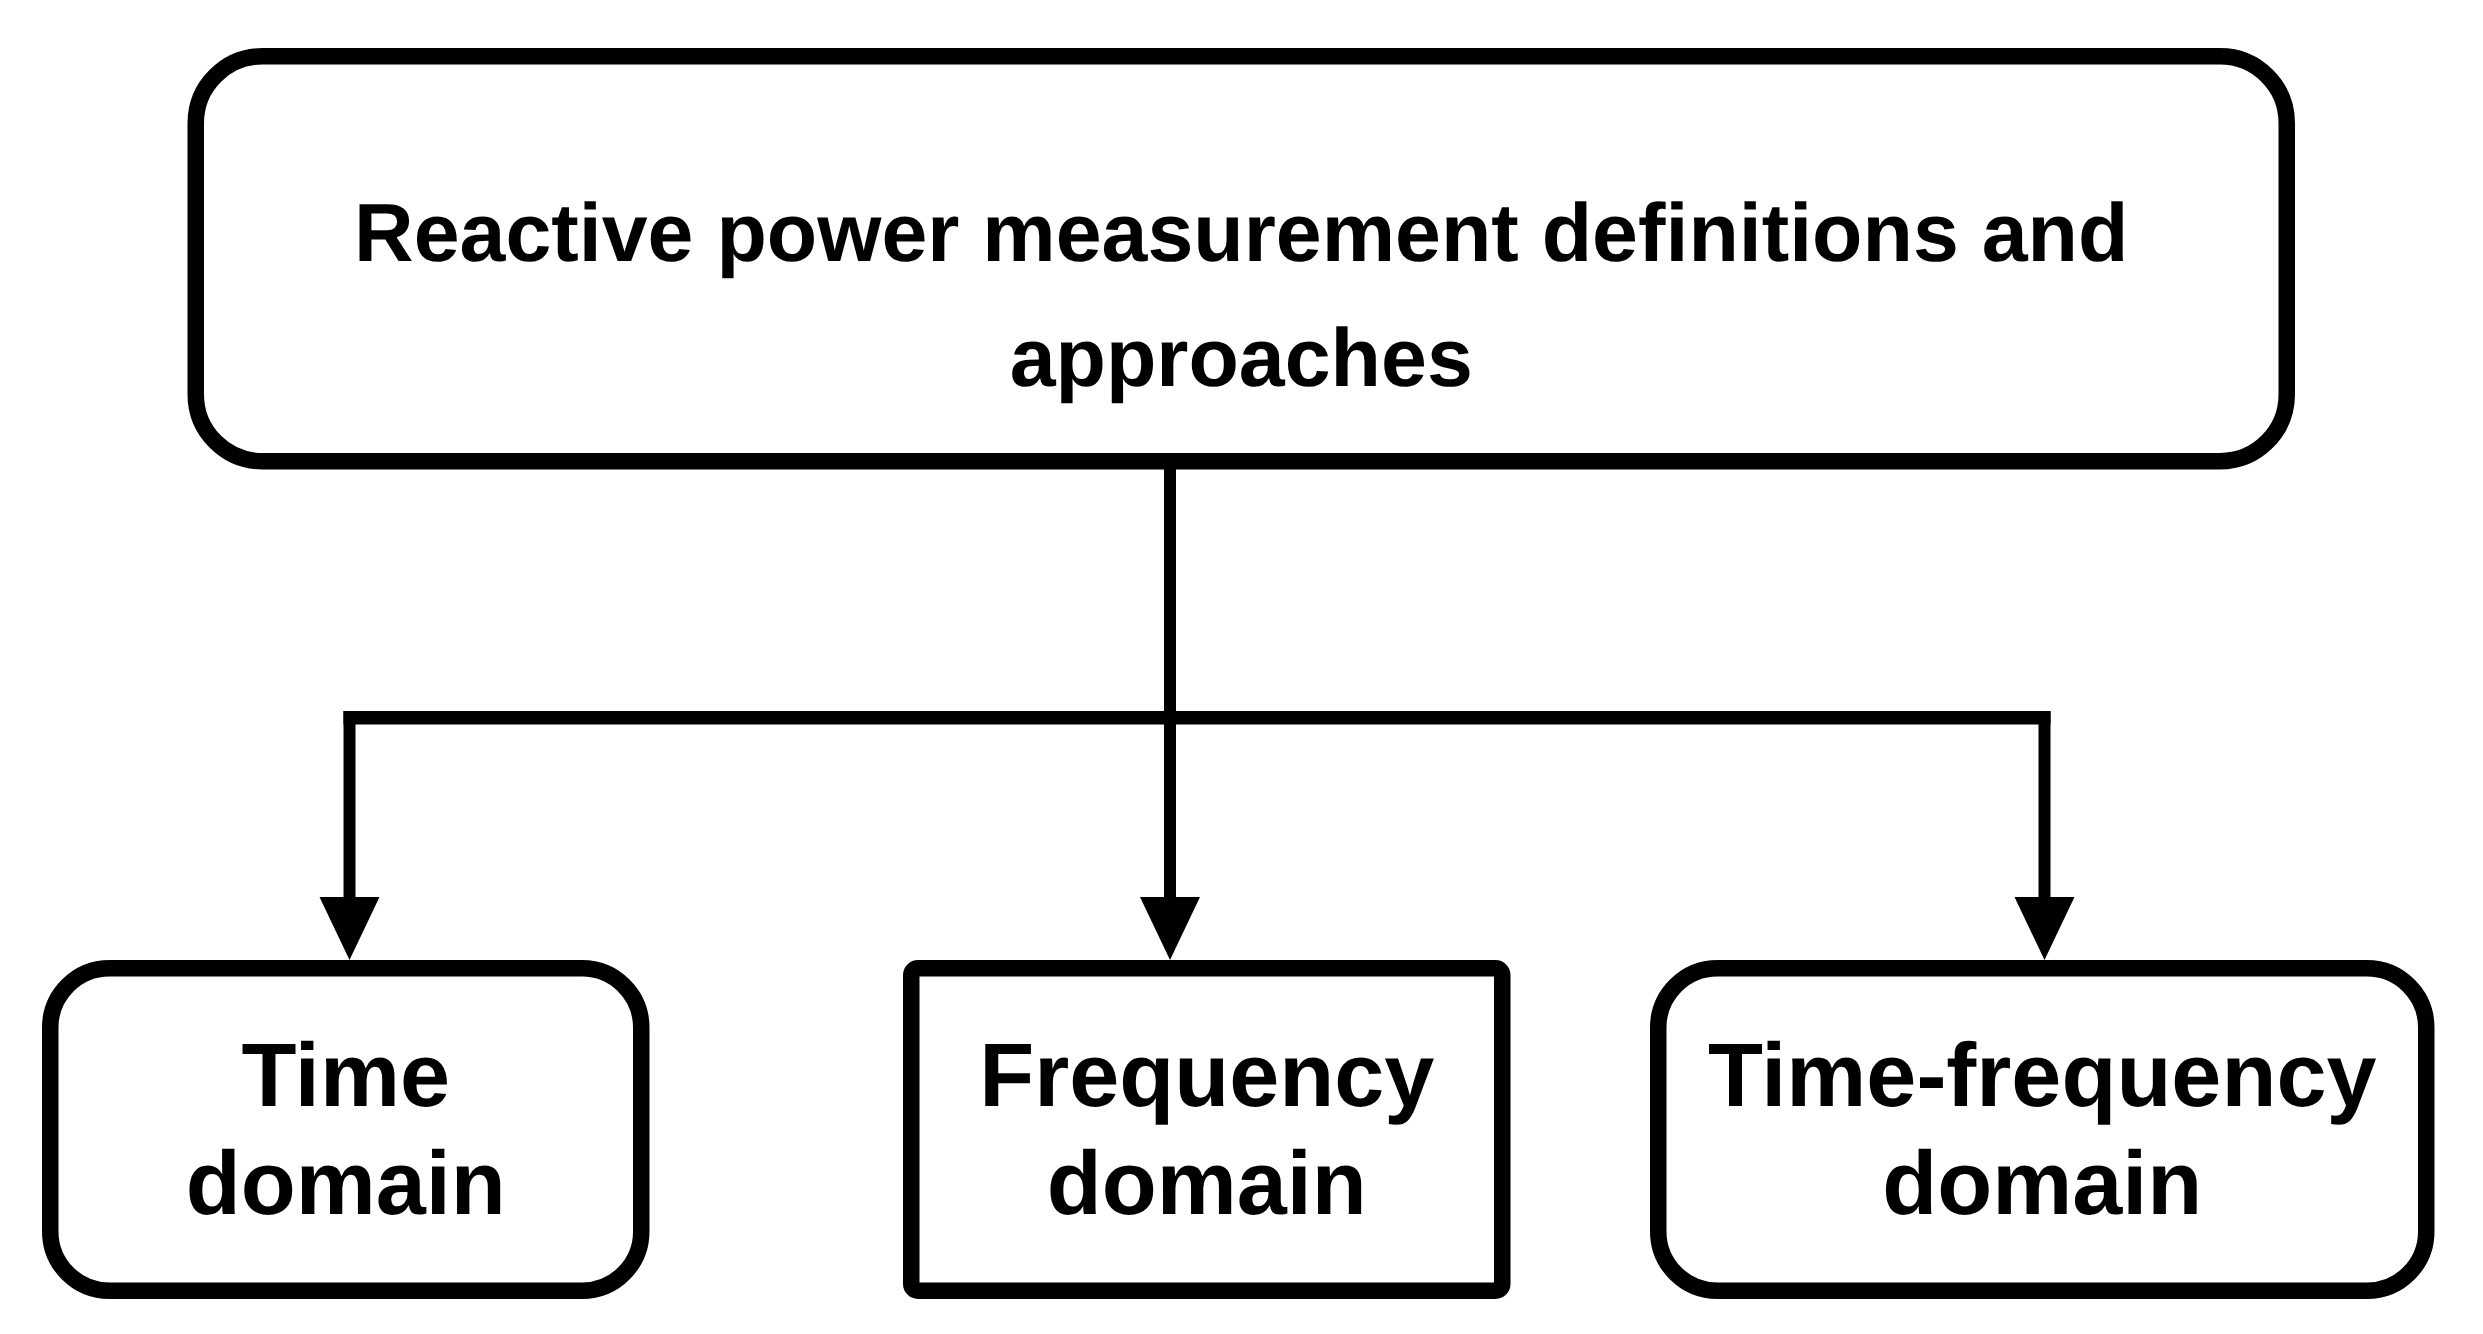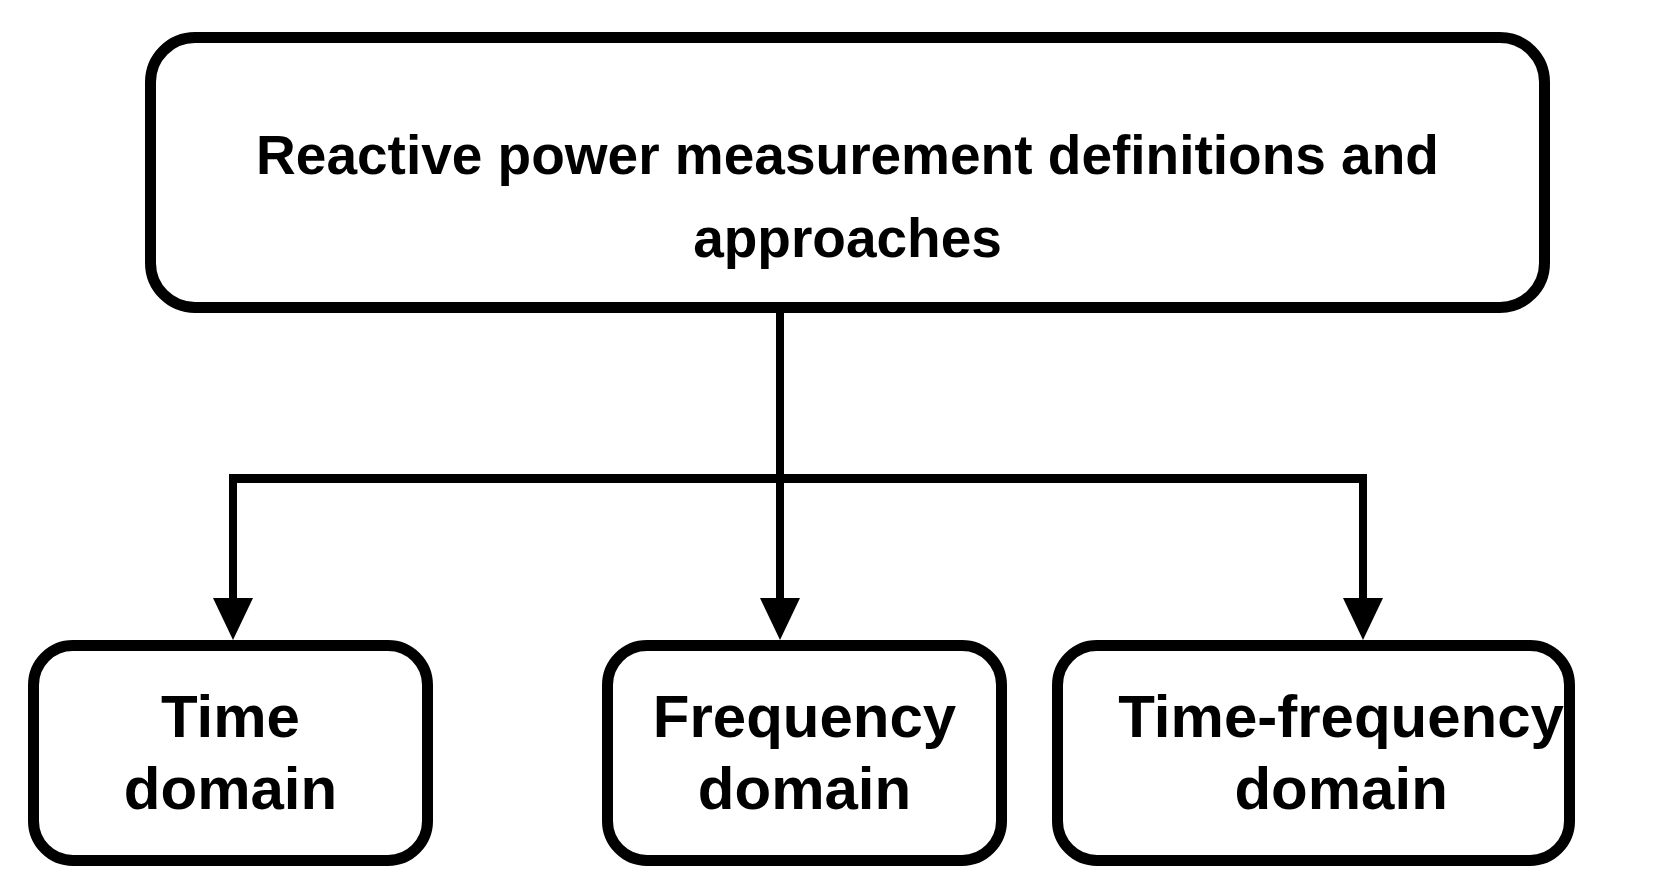--- a/index.html
+++ b/index.html
@@ -30,30 +30,29 @@
   }
   .box .lbl{
     white-space:pre-line;
     display:block;
   }
   .box-root{
     left:125px;top:32px;width:1405px;height:281px;
     border-radius:50px;
     font-size:55px;line-height:1.5;
     padding-top:48px;
-    margin-left:20px;
   }
   .box-child{
     top:640px;height:226px;
     border-radius:45px;
     font-size:60px;line-height:1.2;
   }
   .box-c0{left:28px;width:405px;align-items:center;}
-  .box-c1{left:602px;width:405px;}
-  .box-c2{left:1052px;width:523px;justify-content:flex-end;}
+  .box-c1{left:602px;width:405px;border-radius:10px;}
+  .box-c2{left:1100px;width:523px;}
   .conn{position:absolute;background:var(--line);}
   .stem{left:776px;top:311px;width:8px;height:167px;}
   .hbar{left:229px;top:474px;width:1138px;height:9px;}
   .drop{top:474px;width:8px;height:128px;}
   .drop-0{left:229px;}
   .drop-1{left:776px;}
   .drop-2{left:1359px;}
   .arrowhead{
     position:absolute;
     top:598px;

